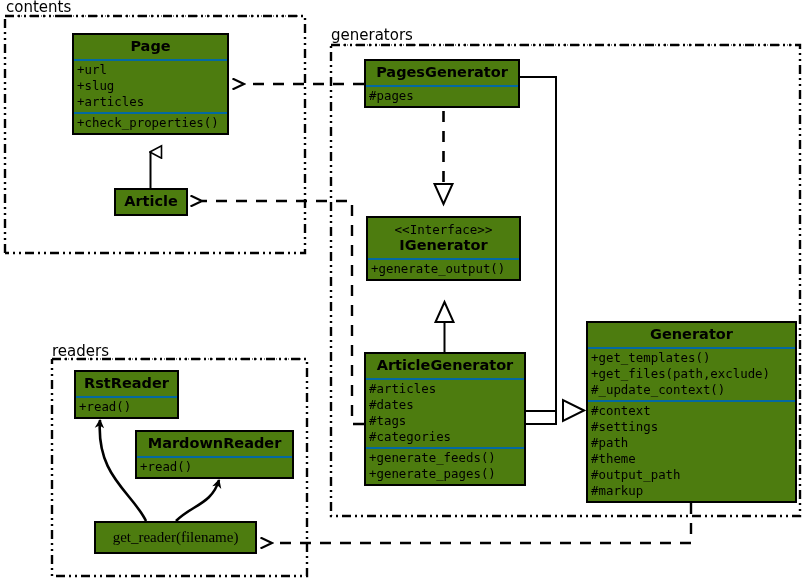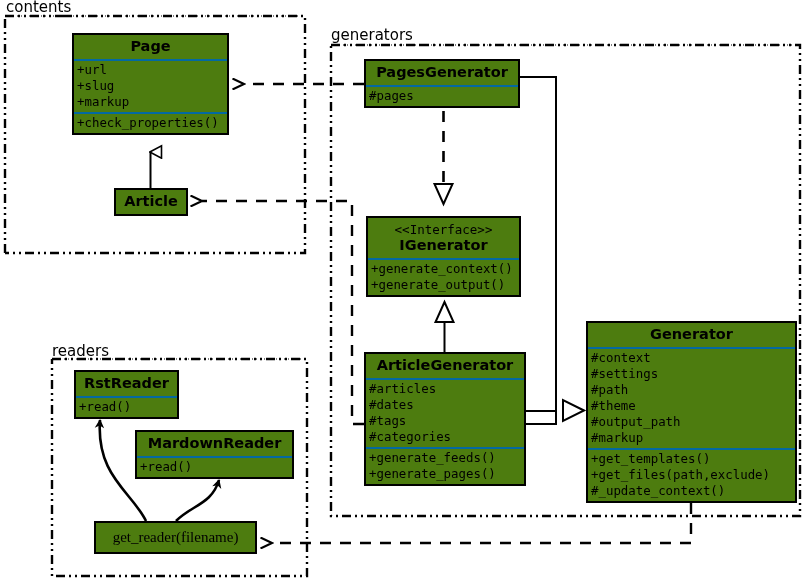--- a/index.html
+++ b/index.html
@@ -177,21 +177,21 @@
 
   <div class="pkg-label" id="lbl-contents">contents</div>
   <div class="pkg-label" id="lbl-generators">generators</div>
   <div class="pkg-label" id="lbl-readers">readers</div>
 
   <div class="uml" id="box-page">
     <div class="title">Page</div>
     <div class="compartment">
       <div class="member">+url</div>
       <div class="member">+slug</div>
-      <div class="member">+markup</div>
+      <div class="member">+articles</div>
     </div>
     <div class="compartment">
       <div class="member">+check_properties()</div>
     </div>
   </div>
 
   <div class="uml" id="box-article">
     <div class="title">Article</div>
   </div>
 
@@ -201,54 +201,53 @@
       <div class="member">#pages</div>
     </div>
   </div>
 
   <div class="uml" id="box-igenerator">
     <div class="title">
       <span class="stereo">&lt;&lt;Interface&gt;&gt;</span>
       <span>IGenerator</span>
     </div>
     <div class="compartment">
-      <div class="member">+generate_context()</div>
       <div class="member">+generate_output()</div>
     </div>
   </div>
 
   <div class="uml" id="box-articlegenerator">
     <div class="title">ArticleGenerator</div>
     <div class="compartment">
       <div class="member">#articles</div>
       <div class="member">#dates</div>
       <div class="member">#tags</div>
       <div class="member">#categories</div>
     </div>
     <div class="compartment">
       <div class="member">+generate_feeds()</div>
       <div class="member">+generate_pages()</div>
     </div>
   </div>
 
   <div class="uml" id="box-generator">
     <div class="title">Generator</div>
+    <div class="compartment">
+      <div class="member">+get_templates()</div>
+      <div class="member">+get_files(path,exclude)</div>
+      <div class="member">#_update_context()</div>
+    </div>
     <div class="compartment">
       <div class="member">#context</div>
       <div class="member">#settings</div>
       <div class="member">#path</div>
       <div class="member">#theme</div>
       <div class="member">#output_path</div>
       <div class="member">#markup</div>
     </div>
-    <div class="compartment">
-      <div class="member">+get_templates()</div>
-      <div class="member">+get_files(path,exclude)</div>
-      <div class="member">#_update_context()</div>
-    </div>
   </div>
 
   <div class="uml" id="box-rstreader">
     <div class="title">RstReader</div>
     <div class="compartment">
       <div class="member">+read()</div>
     </div>
   </div>
 
   <div class="uml" id="box-mardownreader">

